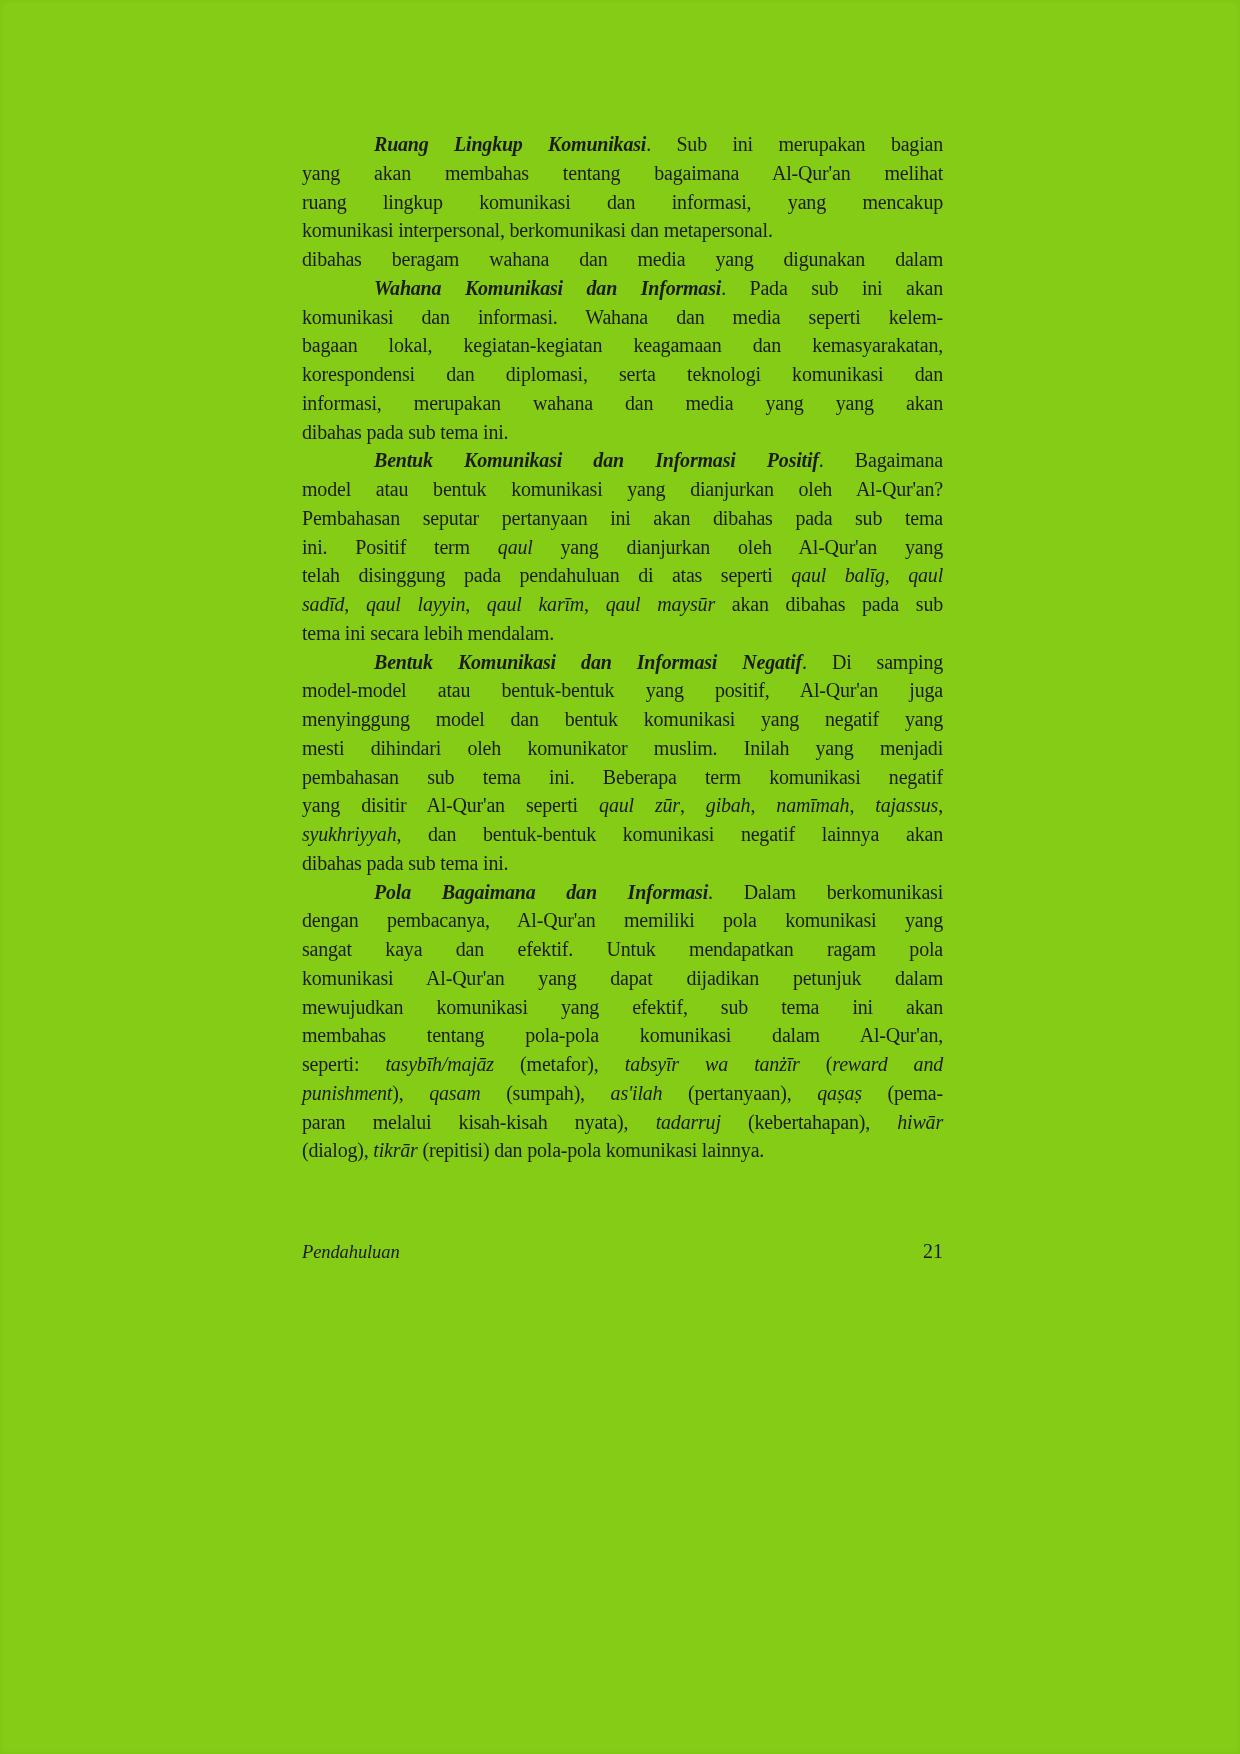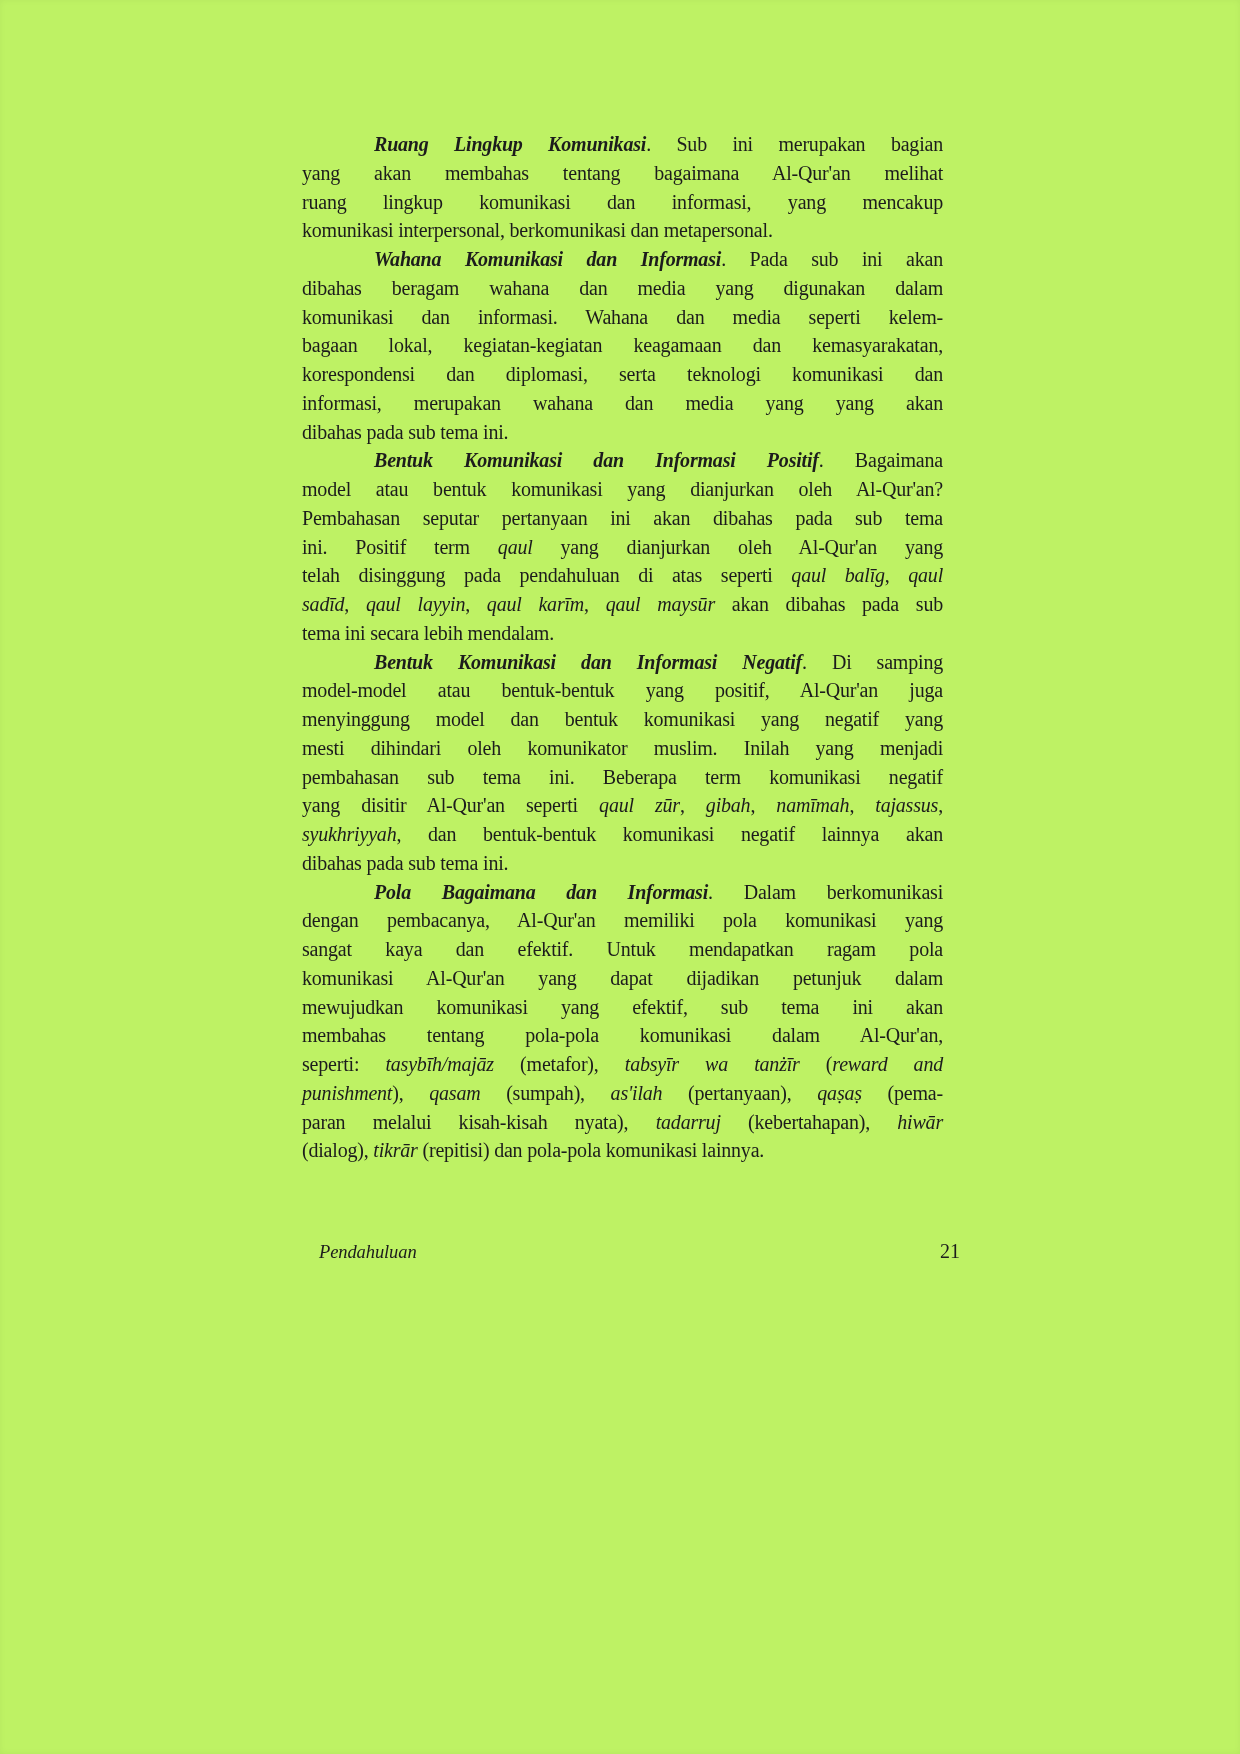--- a/index.html
+++ b/index.html
@@ -8,21 +8,21 @@
     height: 1754px;
     background: #ffffff;
     position: relative;
     font-family: "Liberation Serif", serif;
     color: #1c1c1c;
     overflow: hidden;
   }
   .page {
     position: absolute;
     inset: 0;
-    background: #bef264;
+    background: #84cc16;
     box-shadow: inset 0 0 6px rgba(0,0,0,0.05);
   }
   .text-block {
     position: absolute;
     left: 302px;
     top: 130px;
     width: 641px;
   }
   .paragraph { margin: 0; }
   .line {
@@ -36,21 +36,21 @@
   }
   .line.indent { padding-left: 72px; }
   .line.last {
     text-align: left;
     text-align-last: left;
   }
   .seg-bi { font-weight: bold; font-style: italic; }
   .seg-i  { font-style: italic; text-align: center; }
   .footer {
     position: absolute;
-    left: 319px;
+    left: 302px;
     top: 1240px;
     width: 641px;
     display: flex;
     justify-content: space-between;
     align-items: baseline;
   }
   .footer-left {
     font-style: italic;
     font-size: 18.5px;
     letter-spacing: -0.1px;
@@ -64,22 +64,22 @@
 
 <div class="page">
   <div class="text-block">
       <div class="paragraph">
         <div class="line indent"><span class="seg-bi">Ruang Lingkup Komunikasi</span><span>. Sub ini merupakan bagian</span></div>
         <div class="line"><span>yang akan membahas tentang bagaimana Al-Qur'an melihat</span></div>
         <div class="line"><span>ruang lingkup komunikasi dan informasi, yang mencakup</span></div>
         <div class="line last"><span>komunikasi interpersonal, berkomunikasi dan metapersonal.</span></div>
       </div>
       <div class="paragraph">
+        <div class="line"><span>dibahas beragam wahana dan media yang digunakan dalam</span></div>
         <div class="line indent"><span class="seg-bi">Wahana Komunikasi dan Informasi</span><span>. Pada sub ini akan</span></div>
-        <div class="line"><span>dibahas beragam wahana dan media yang digunakan dalam</span></div>
         <div class="line"><span>komunikasi dan informasi. Wahana dan media seperti kelem-</span></div>
         <div class="line"><span>bagaan lokal, kegiatan-kegiatan keagamaan dan kemasyarakatan,</span></div>
         <div class="line"><span>korespondensi dan diplomasi, serta teknologi komunikasi dan</span></div>
         <div class="line"><span>informasi, merupakan wahana dan media yang yang akan</span></div>
         <div class="line last"><span>dibahas pada sub tema ini.</span></div>
       </div>
       <div class="paragraph">
         <div class="line indent"><span class="seg-bi">Bentuk Komunikasi dan Informasi Positif</span><span>. Bagaimana</span></div>
         <div class="line"><span>model atau bentuk komunikasi yang dianjurkan oleh Al-Qur'an?</span></div>
         <div class="line"><span>Pembahasan seputar pertanyaan ini akan dibahas pada sub tema</span></div>

